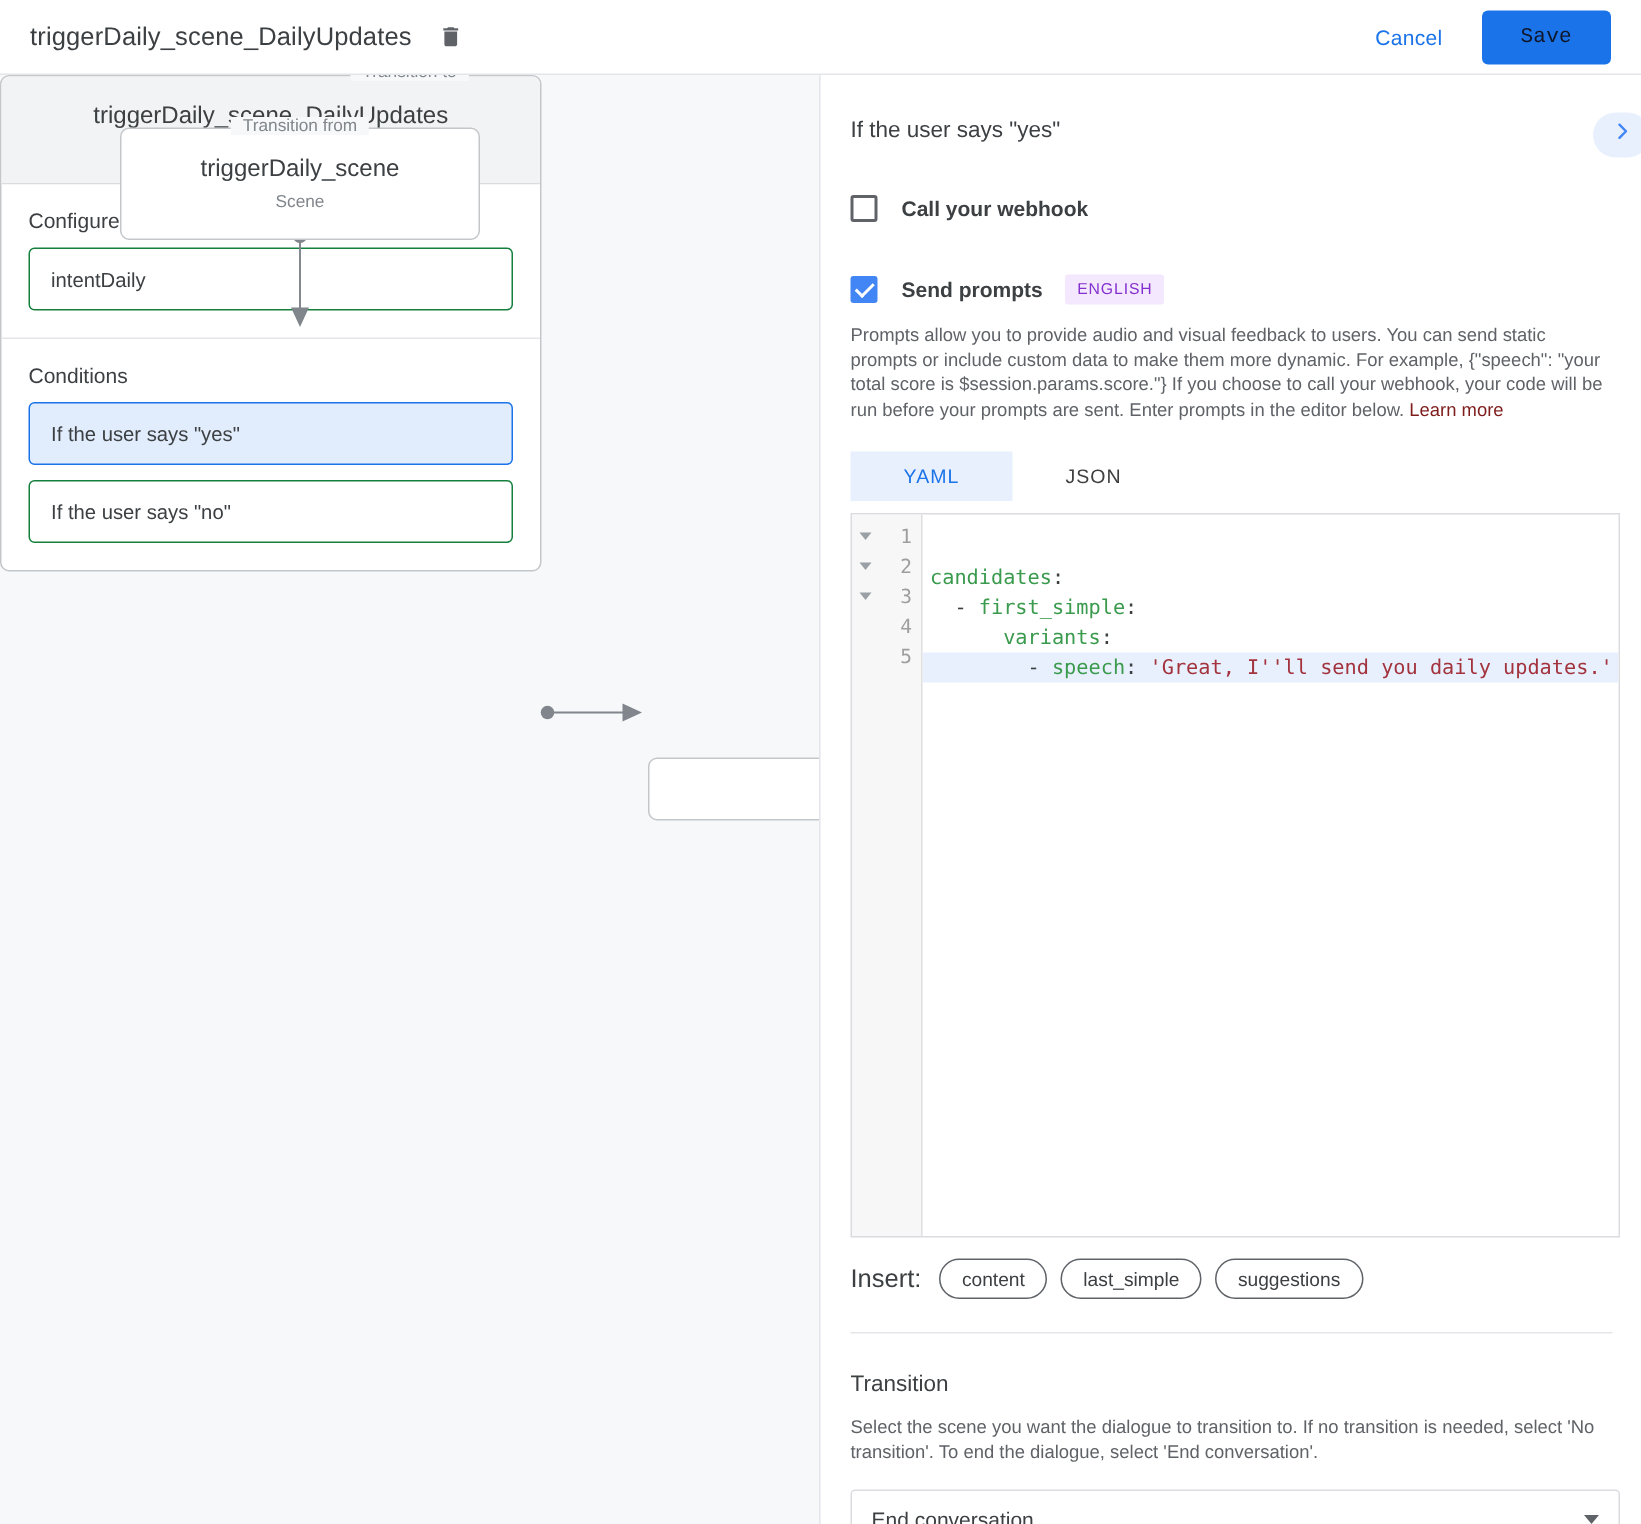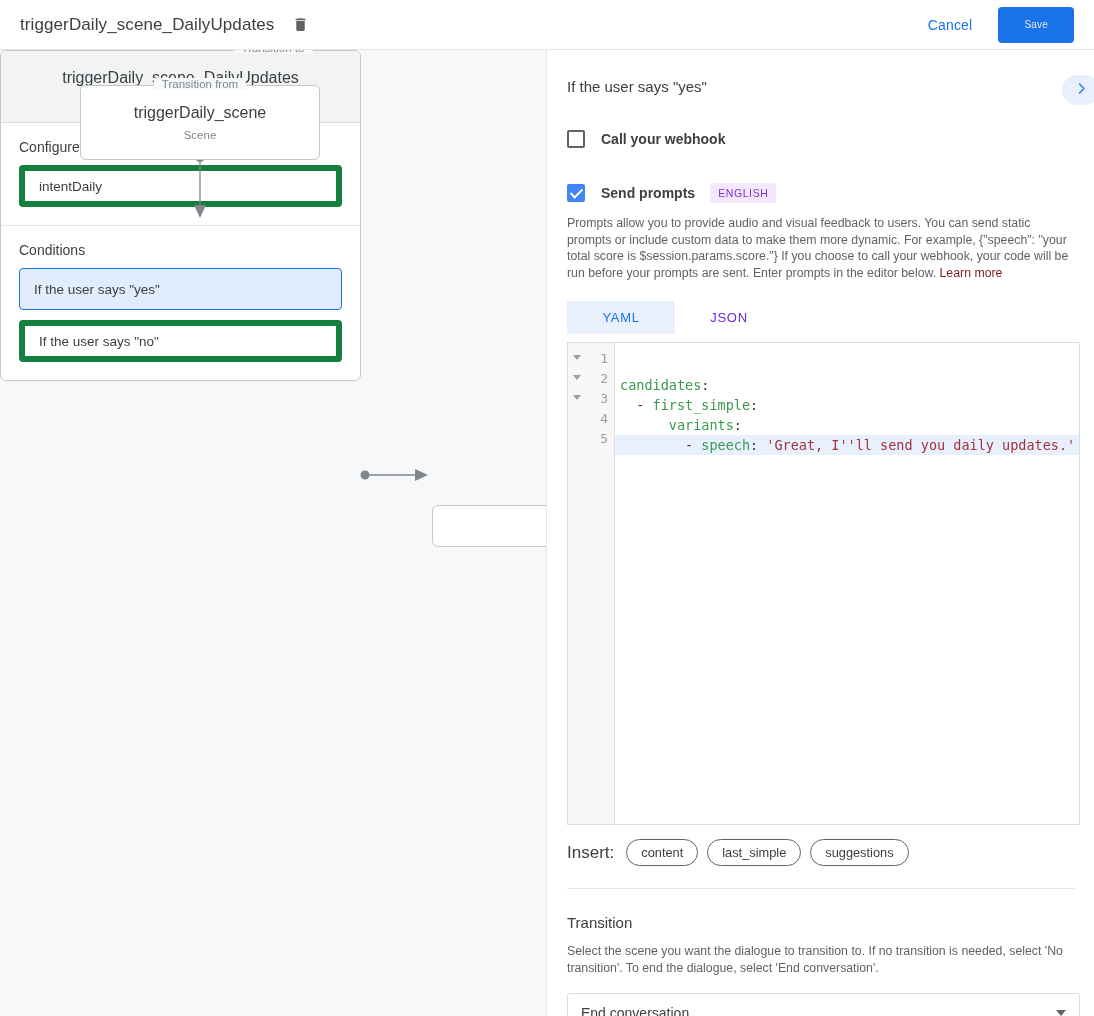--- a/index.html
+++ b/index.html
@@ -47,24 +47,24 @@
     font-family: inherit;
     cursor: pointer;
     padding: 8px 12px;
     border-radius: 4px;
     letter-spacing: .2px;
   }
   .save-btn {
     margin-left: 14px;
     margin-right: 20px;
     background: #1a73e8;
-    color: #e5e5e5;
+    color: #0f172a;
     border: none;
-    font-family: Liberation Sans, sans-serif;
-    font-size: 10px;
+    font-family: Liberation Mono, monospace;
+    font-size: 14px;
     letter-spacing: .2px;
     padding: 0 26px;
     height: 36px;
     border-radius: 4px;
     cursor: pointer;
   }
 
   
   .canvas {
     position: absolute;
@@ -130,21 +130,21 @@
   .section {
     padding: 16px 18px 18px;
   }
   .section + .section { border-top: 1px solid #e4e6e9; }
   .section-label {
     font-size: 14px;
     color: #3c4043;
     margin-bottom: 10px;
   }
   .pill {
-    border: 6px solid #15803d;
+    border: 1px solid #15803d;
     border-radius: 4px;
     background: #fff;
     height: 42px;
     display: flex;
     align-items: center;
     padding: 0 14px;
     font-size: 13.5px;
     color: #3c4043;
     cursor: pointer;
   }
@@ -256,21 +256,21 @@
   .tabs {
     margin-top: 20px;
     display: flex;
   }
   .tab {
     width: 108px;
     height: 33px;
     display: flex; align-items: center; justify-content: center;
     font-size: 13px;
     letter-spacing: .7px;
-    color: #6d28d9;
+    color: #404040;
     cursor: pointer;
     background: transparent;
     border: none;
     font-family: inherit;
   }
   .tab.active {
     background: #e8f0fe;
     color: #1a73e8;
   }
 

